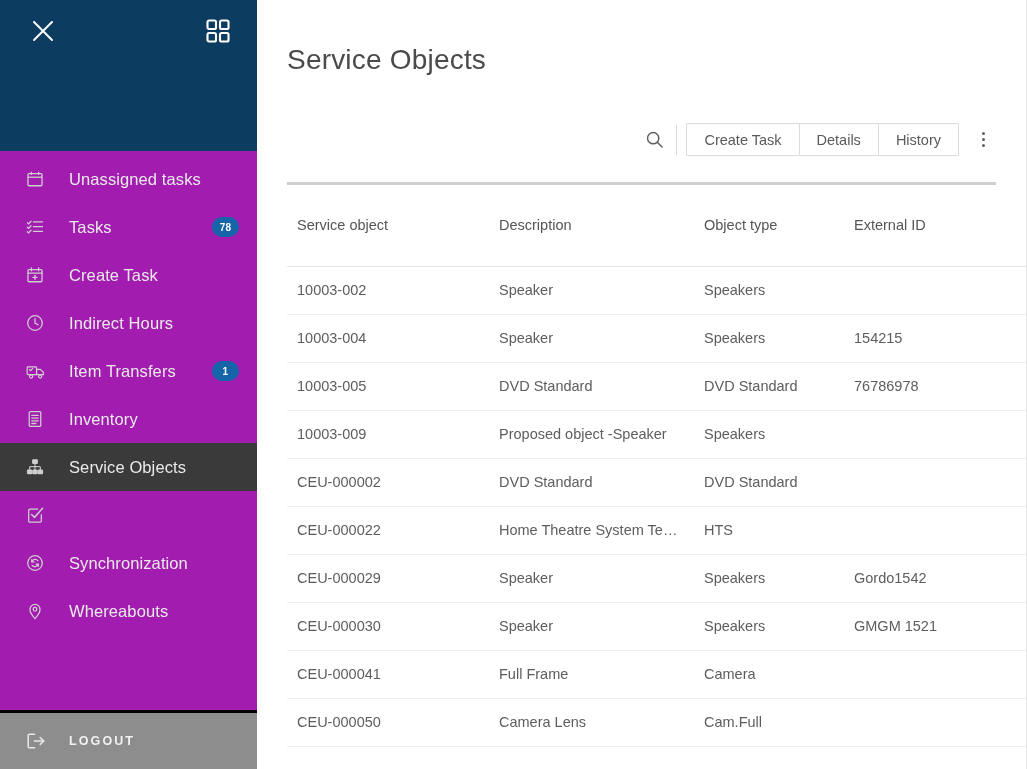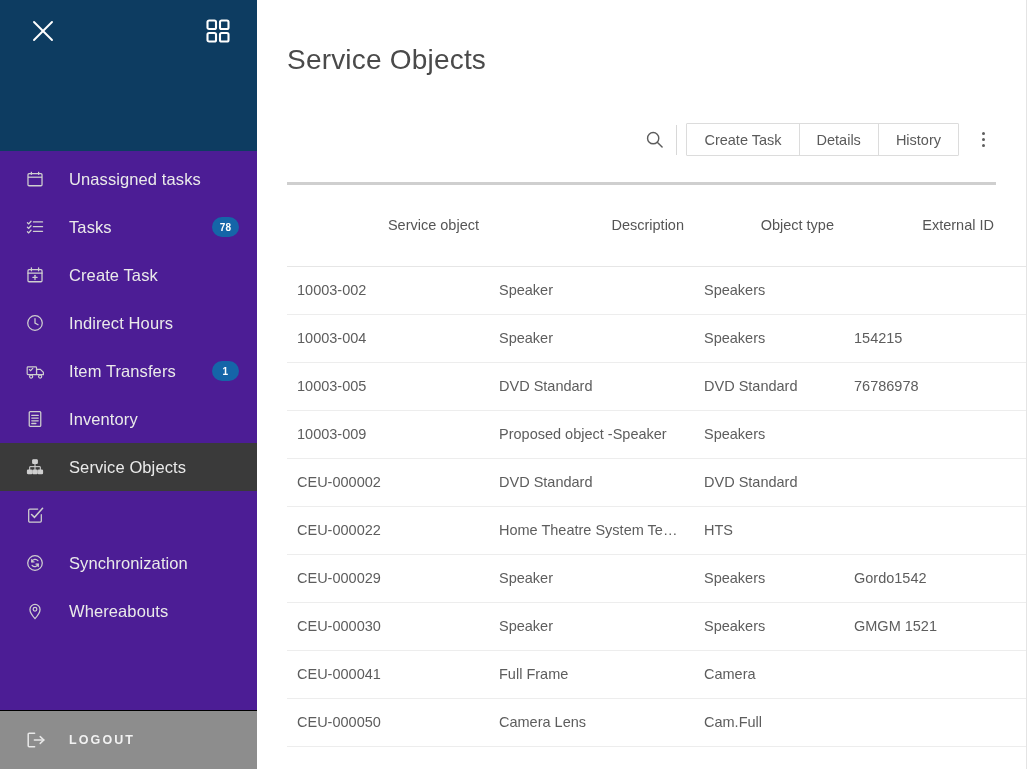--- a/index.html
+++ b/index.html
@@ -19,21 +19,21 @@
     height: 769px;
     display: flex;
     background: #ffffff;
   }
 
   
   #sidebar {
     width: 257px;
     height: 769px;
     flex: 0 0 257px;
-    background: #4c1d95;
+    background: #a21caf;
     display: flex;
     flex-direction: column;
     position: relative;
   }
 
   .sidebar-header {
     height: 151px;
     background: #0d3c61;
     flex: 0 0 151px;
     position: relative;
@@ -118,21 +118,21 @@
   }
 
   .logout-bar {
     flex: 0 0 59px;
     height: 59px;
     background: #8d8d8d;
     display: flex;
     align-items: center;
     padding-left: 26px;
     cursor: pointer;
-    border-top: 1px solid #000000;
+    border-top: 3px solid #000000;
   }
   .logout-icon {
     width: 26px;
     flex: 0 0 26px;
     display: flex;
     align-items: center;
     color: #e8e8e8;
   }
   .logout-icon svg { display: block; }
   .logout-label {
@@ -248,21 +248,21 @@
     width: 100%;
   }
 
   table.grid {
     width: 100%;
     border-collapse: collapse;
     table-layout: fixed;
   }
 
   table.grid th {
-    text-align: right;
+    text-align: left;
     font-weight: normal;
     font-size: 14.5px;
     color: #555555;
     height: 81px;
     vertical-align: middle;
     padding: 0 10px 0 10px;
     border-bottom: 1px solid #e6e6e6;
     white-space: nowrap;
   }
 

